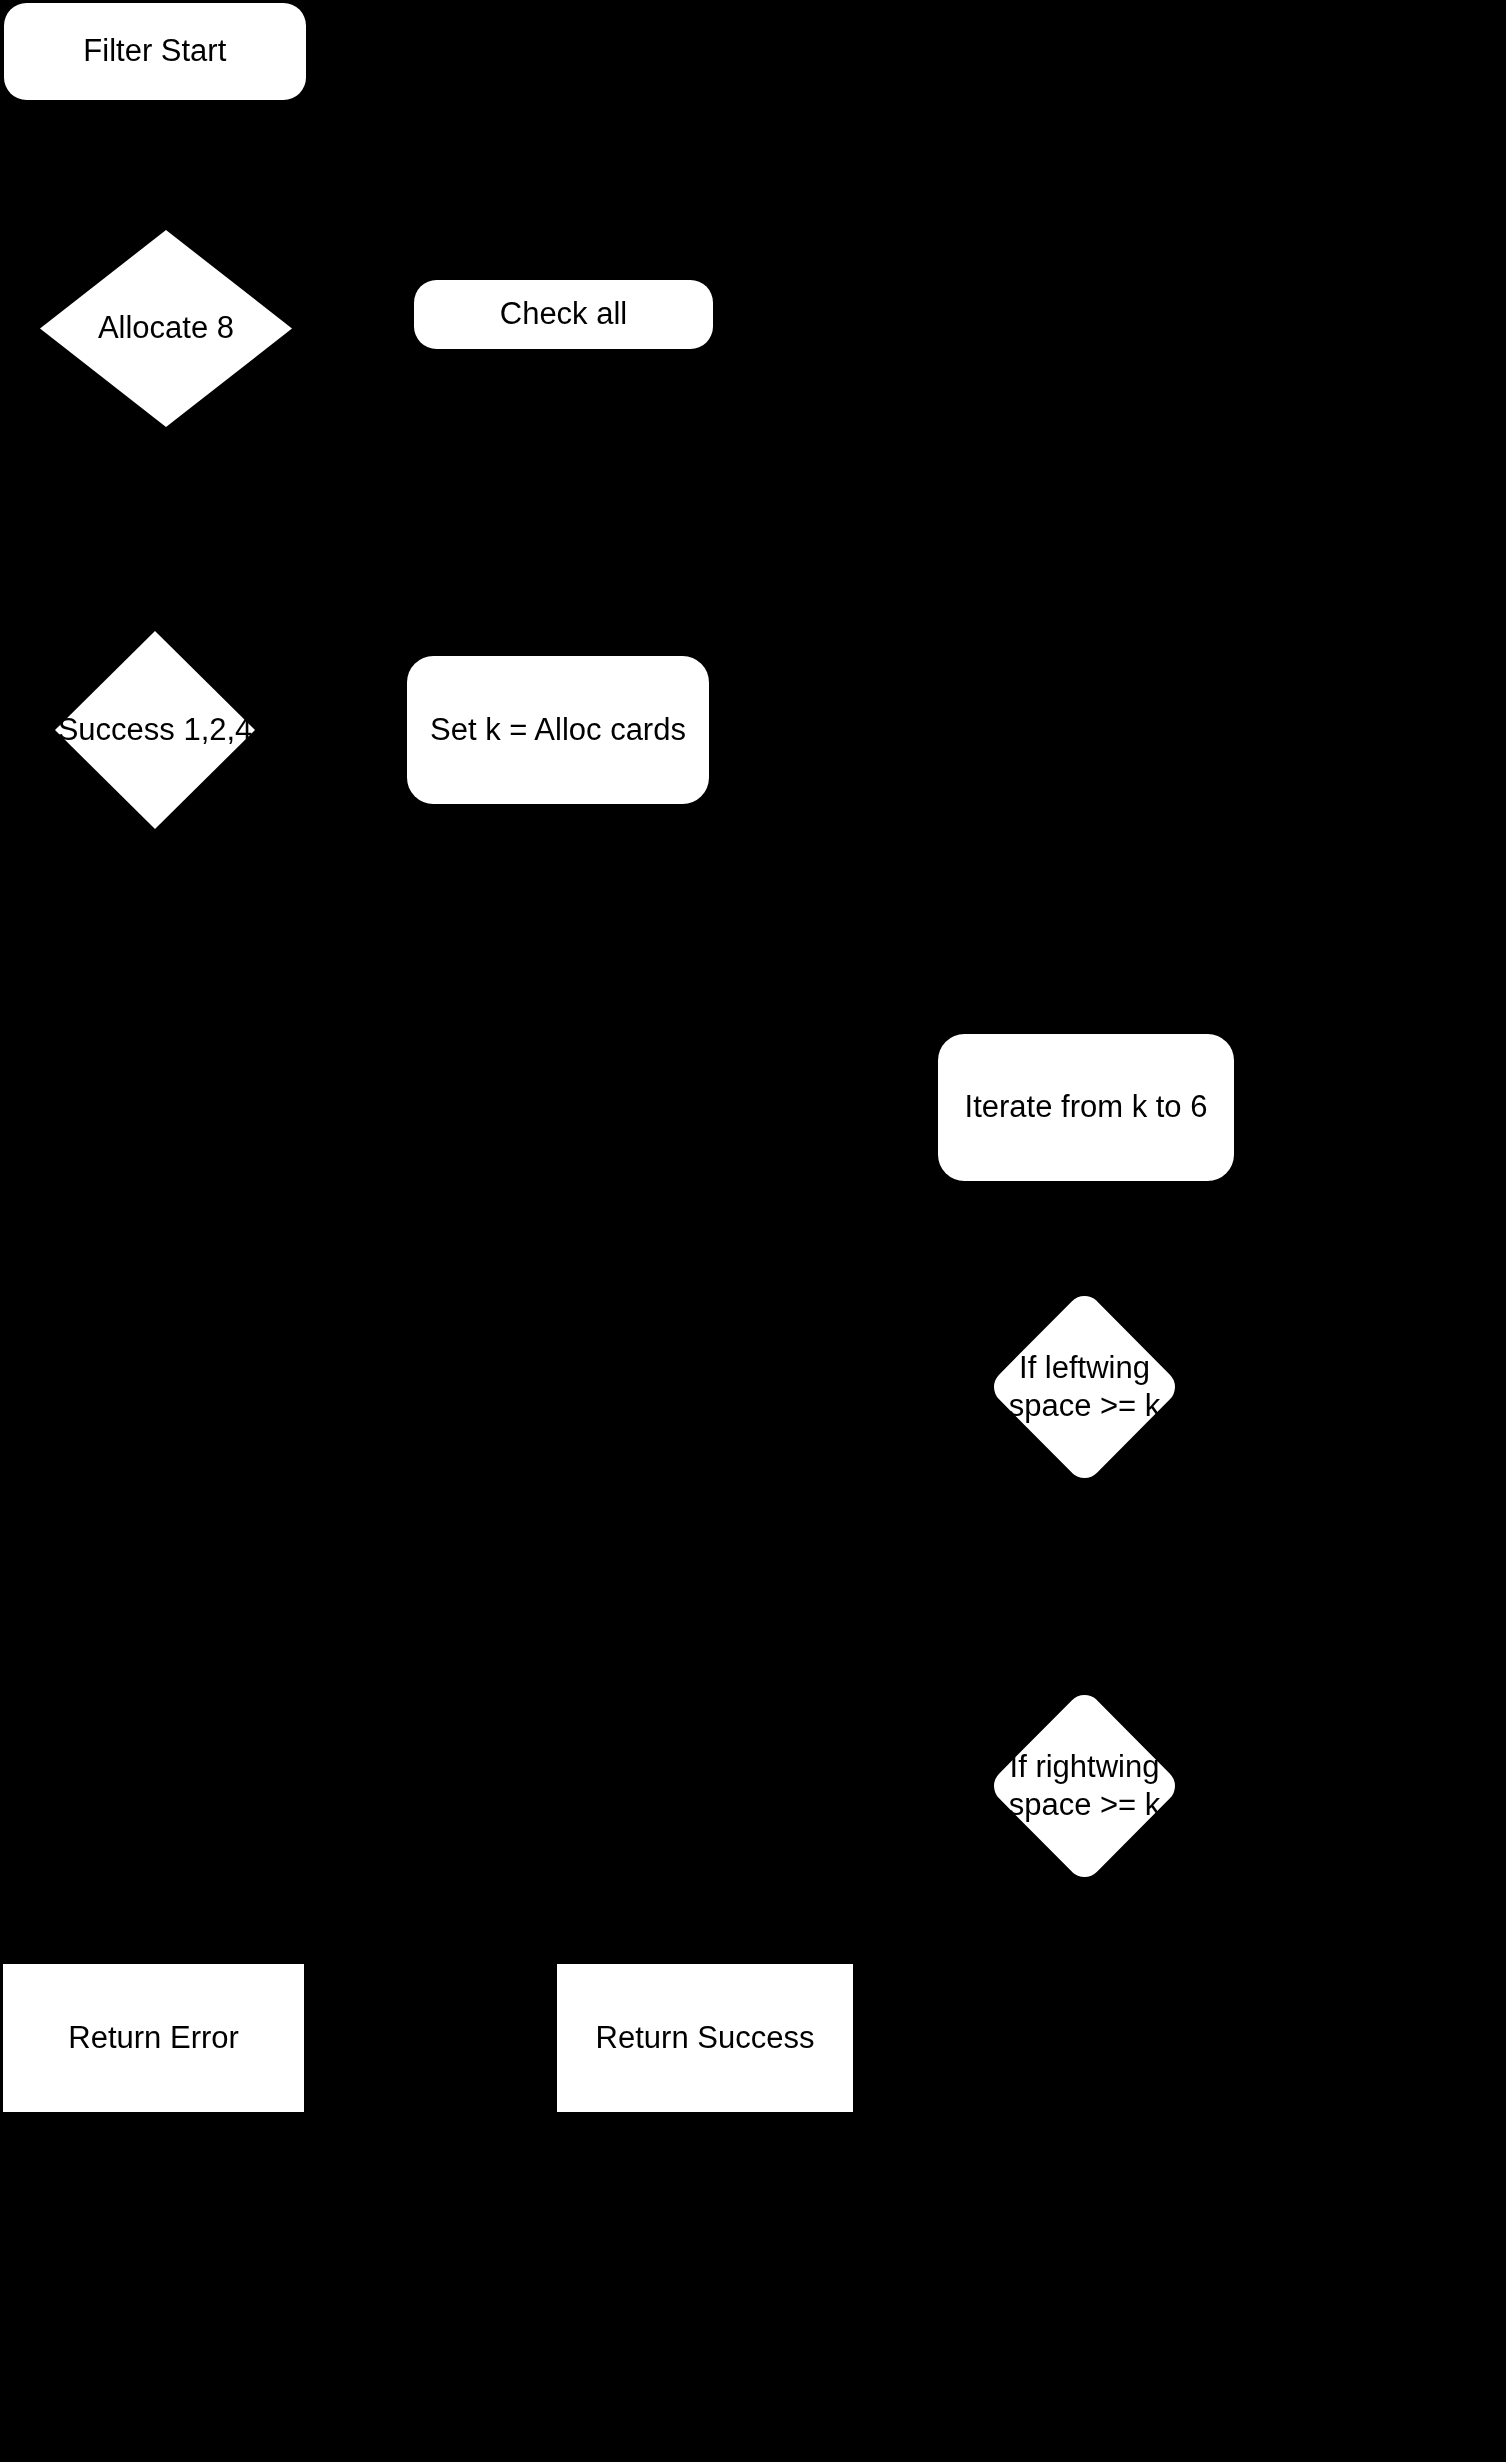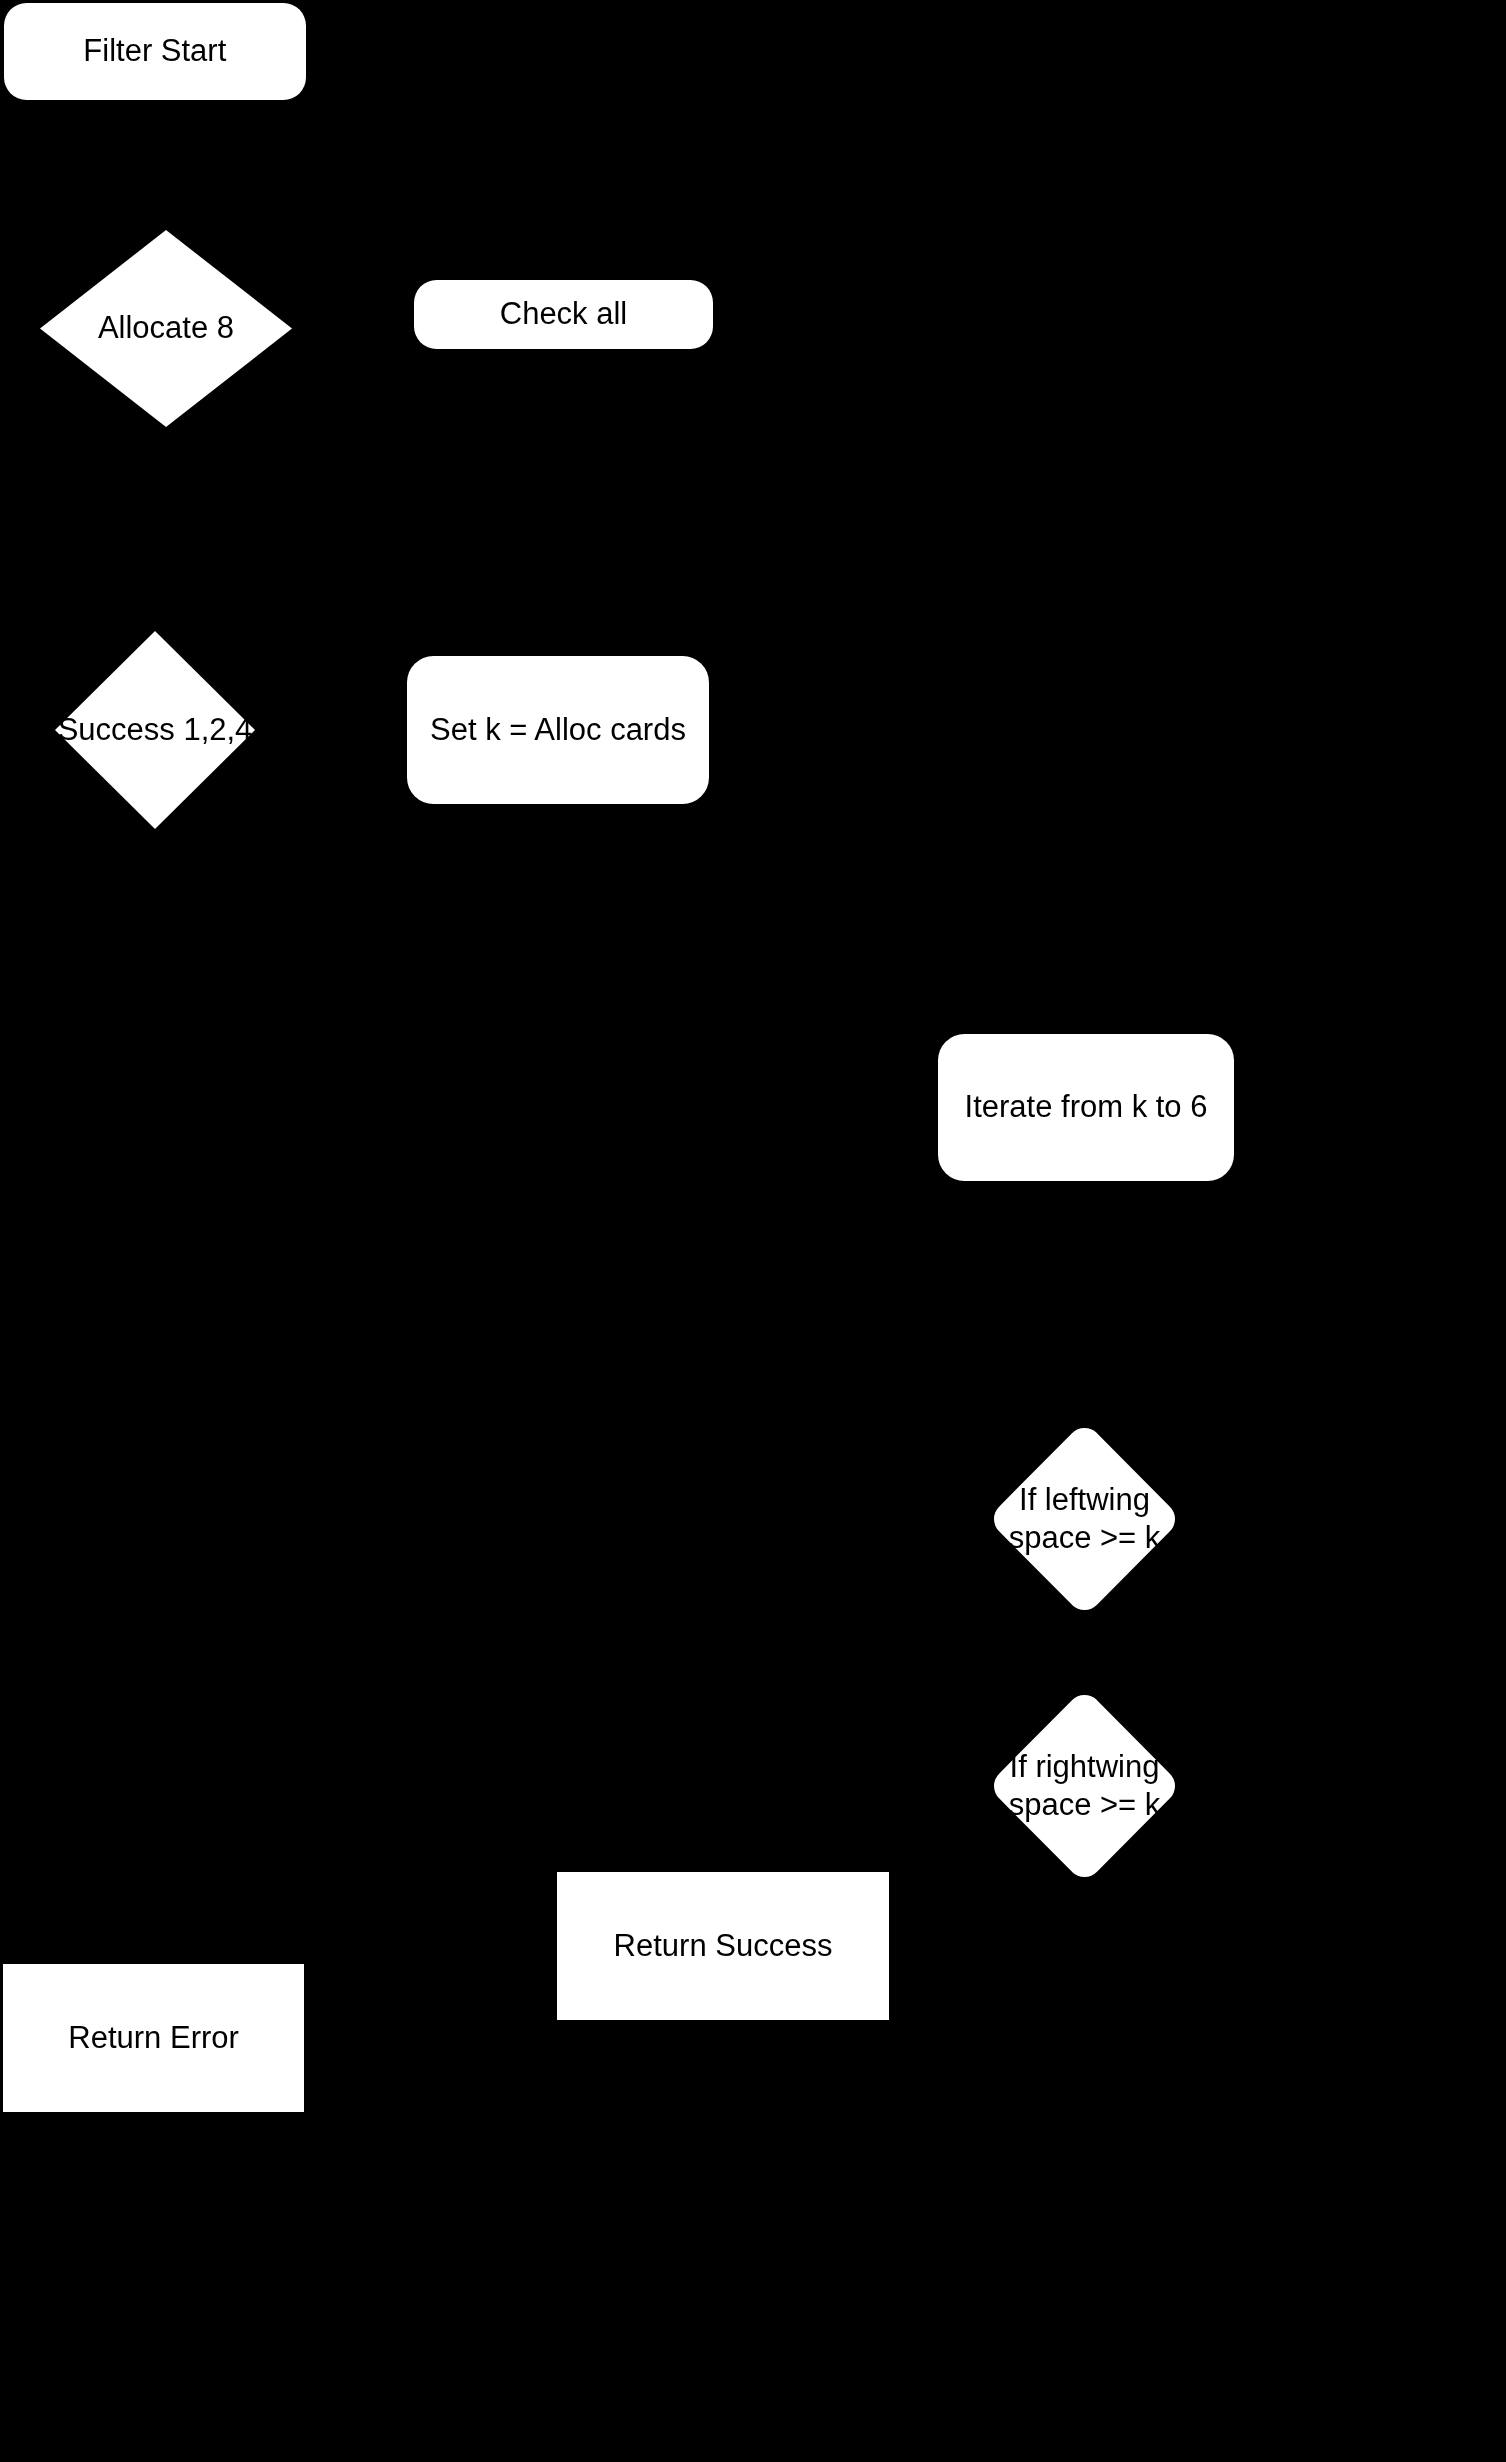--- a/index.html
+++ b/index.html
@@ -79,21 +79,21 @@
   </div>
 
   <div class="node rect rounded-lg" style="left:407px; top:656px; width:302px; height:148px;">
     <span class="label">Set k = Alloc cards</span>
   </div>
 
   <div class="node rect rounded-lg" style="left:938px; top:1034px; width:296px; height:147px;">
     <span class="label">Iterate from k to 6</span>
   </div>
 
-  <div class="node diamond" style="left:994px; top:1428px; width:181px; height:182px;text-align:center;">
+  <div class="node diamond" style="left:994px; top:1296px; width:181px; height:182px;text-align:center;">
     <svg viewBox="0 0 288 290" preserveAspectRatio="none">
       <polygon class="shape-fill round-join" points="144,28 260,145 144,262 28,145"></polygon>
     </svg>
     <span class="label">
         <span class="line">If leftwing</span>
         <span class="line">space &gt;= k</span>
       </span>
   </div>
 
   <div class="node diamond" style="left:994px; top:1695px; width:181px; height:182px;">
@@ -103,19 +103,19 @@
     <span class="label">
         <span class="line">If rightwing</span>
         <span class="line">space &gt;= k</span>
       </span>
   </div>
 
   <div class="node rect" style="left:3.1px; top:1964px; width:301px; height:148px;">
     <span class="label">Return Error</span>
   </div>
 
-  <div class="node rect" style="left:557px; top:1872px; width:332px; height:148px;">
+  <div class="node rect" style="left:557px; top:1964px; width:296px; height:148px;">
     <span class="label">Return Success</span>
   </div>
 
 
 </div>
 
 
 </body></html>

